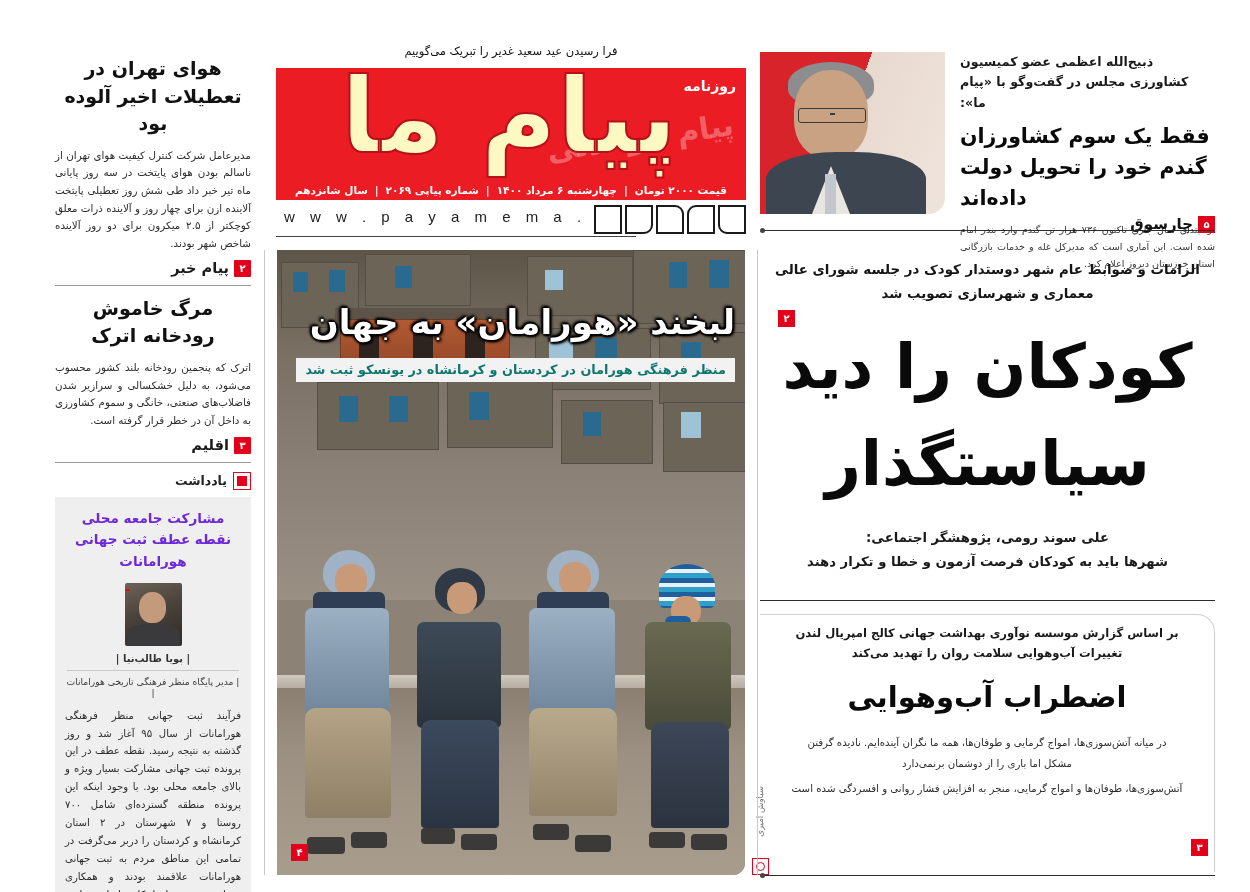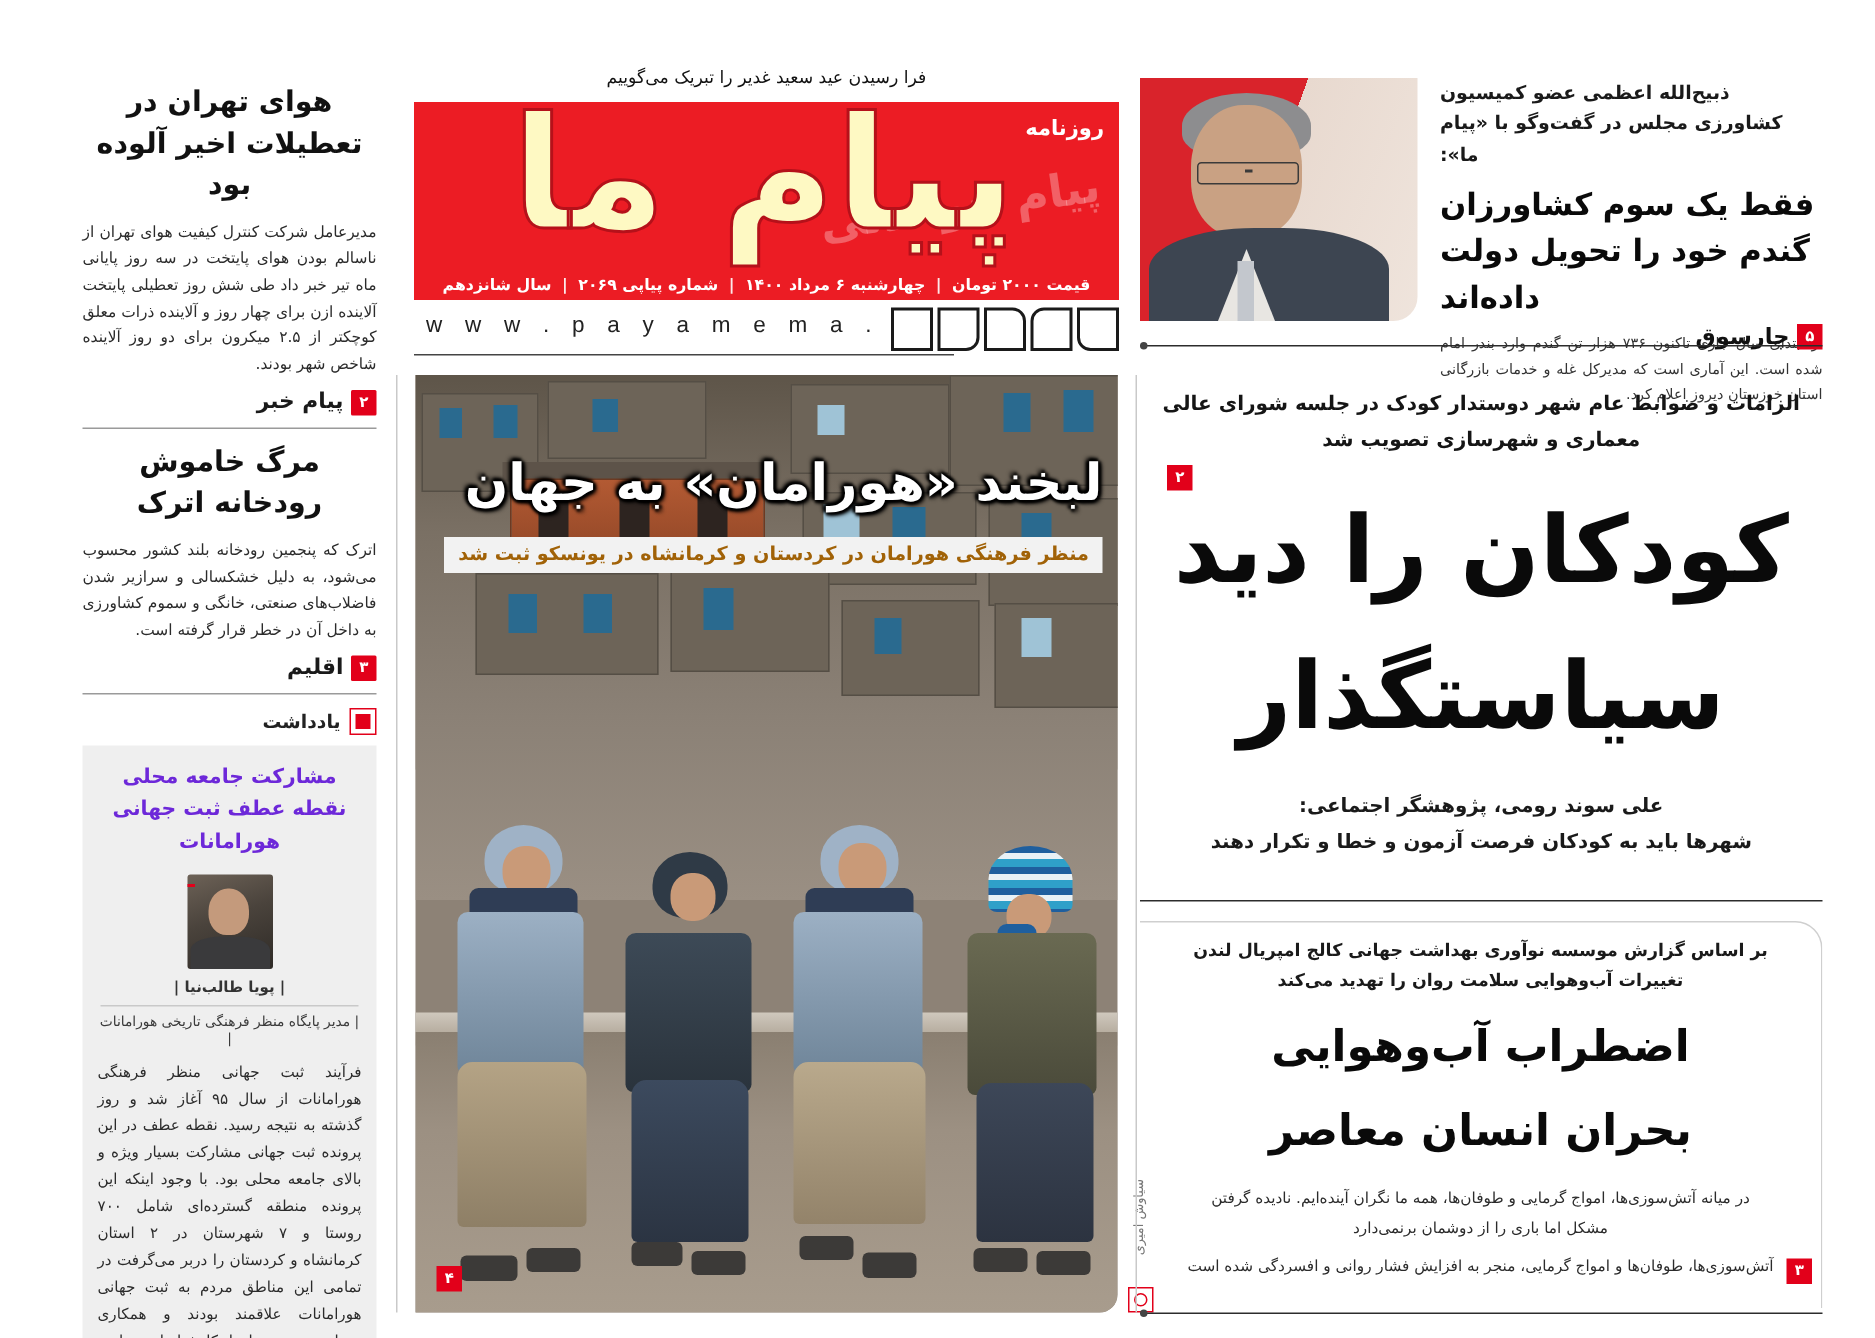--- a/index.html
+++ b/index.html
@@ -211,21 +211,21 @@
   .cap-head{
     position:absolute;right:10px;top:52px;
     font-size:34px;font-weight:bold;color:#fff;direction:rtl;letter-spacing:-1px;
     text-shadow:
       2px 0 2px #000,-2px 0 2px #000,0 2px 2px #000,0 -2px 2px #000,
       2px 2px 3px rgba(0,0,0,.9),-2px -2px 3px rgba(0,0,0,.9);
     white-space:nowrap;
   }
   .cap-sub{
     position:absolute;right:10px;top:108px;
-    background:#f2f2f2;color:#a16207;font-size:12.8px;font-weight:bold;
+    background:#f2f2f2;color:#0f766e;font-size:12.8px;font-weight:bold;
     padding:4px 9px 5px 9px;direction:rtl;white-space:nowrap;
   }
   .photo-num{
     position:absolute;left:14px;bottom:14px;background:#e2001a;color:#fff;
     width:17px;height:17px;font-size:10px;font-weight:bold;
     display:flex;align-items:center;justify-content:center;
   }
   .photo-credit{
     position:absolute;left:755px;top:786px;
     writing-mode:vertical-rl;transform:rotate(180deg);
@@ -485,21 +485,20 @@
     <div class="rm-sub">علی سوند رومی، پژوهشگر اجتماعی:</div>
     <div class="rm-sub" style="margin-top:0;">شهرها باید به کودکان فرصت آزمون و خطا و تکرار دهند</div>
   </div>
   <div class="rm-num">۲</div>
   <div class="rm-rule"></div>
 
   <div class="br">
     <div class="br-kicker">بر اساس گزارش موسسه نوآوری بهداشت جهانی کالج امپریال لندن</div>
     <div class="br-kicker">تغییرات آب‌وهوایی سلامت روان را تهدید می‌کند</div>
     <div class="br-head">اضطراب آب‌وهوایی</div>
-    <div class="br-head">بحران انسان معاصر</div>
     <div class="br-body">در میانه آتش‌سوزی‌ها، امواج گرمایی و طوفان‌ها، همه ما نگران آینده‌ایم. نادیده گرفتن</div>
     <div class="br-body" style="margin-top:2px;">مشکل اما باری را از دوشمان برنمی‌دارد</div>
     <div class="br-body" style="margin-top:6px;">آتش‌سوزی‌ها، طوفان‌ها و امواج گرمایی، منجر به افزایش فشار روانی و افسردگی شده است</div>
     <div class="br-num">۳</div>
   </div>
   <div class="br-rule"></div>
 
 </div>
 
 </body></html>

